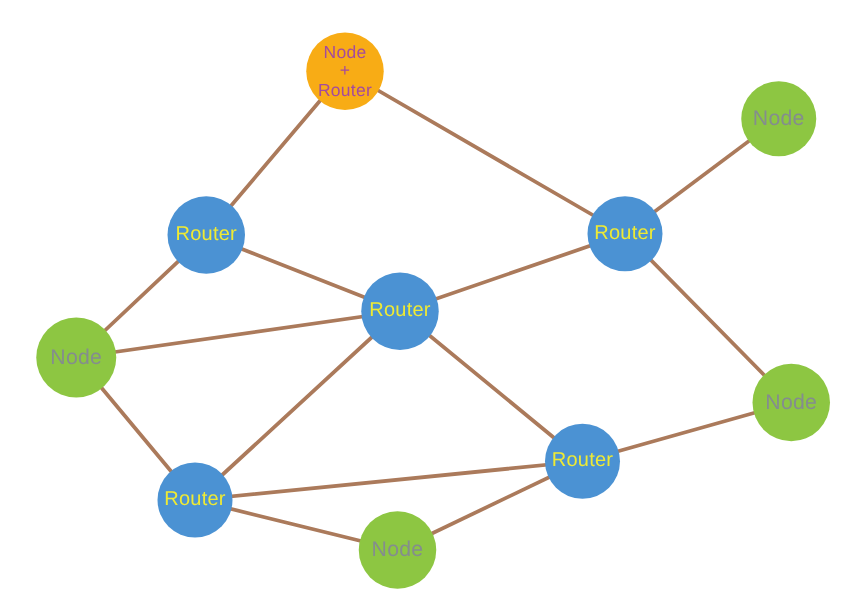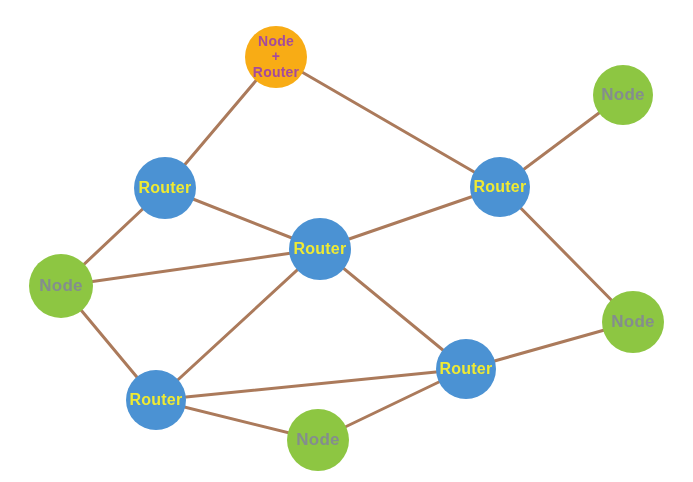--- a/index.html
+++ b/index.html
@@ -25,21 +25,21 @@
   .graph-node {
     position: absolute;
     border-radius: 50%;
     display: flex;
     align-items: center;
     justify-content: center;
     text-align: center;
     box-sizing: border-box;
   }
   .node-label {
-    font-weight: bold;
+    font-weight: normal;
     white-space: pre-line;
     line-height: 1.08;
     letter-spacing: 0.2px;
     user-select: none;
     text-align: center;
   }
   .type-router .node-label      { font-size: 16px; }
   .type-node .node-label        { font-size: 17px; }
   .type-node_router .node-label { font-size: 14px; }
 </style>

